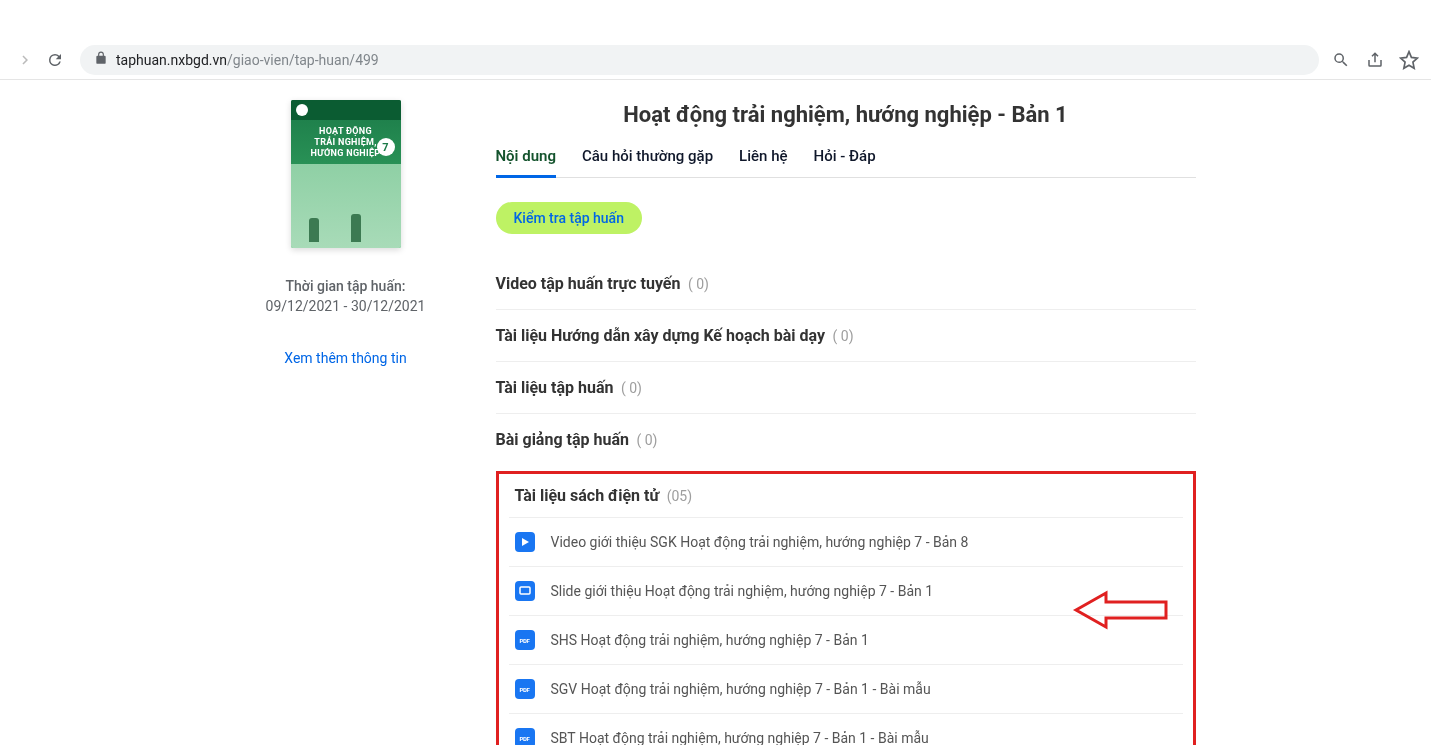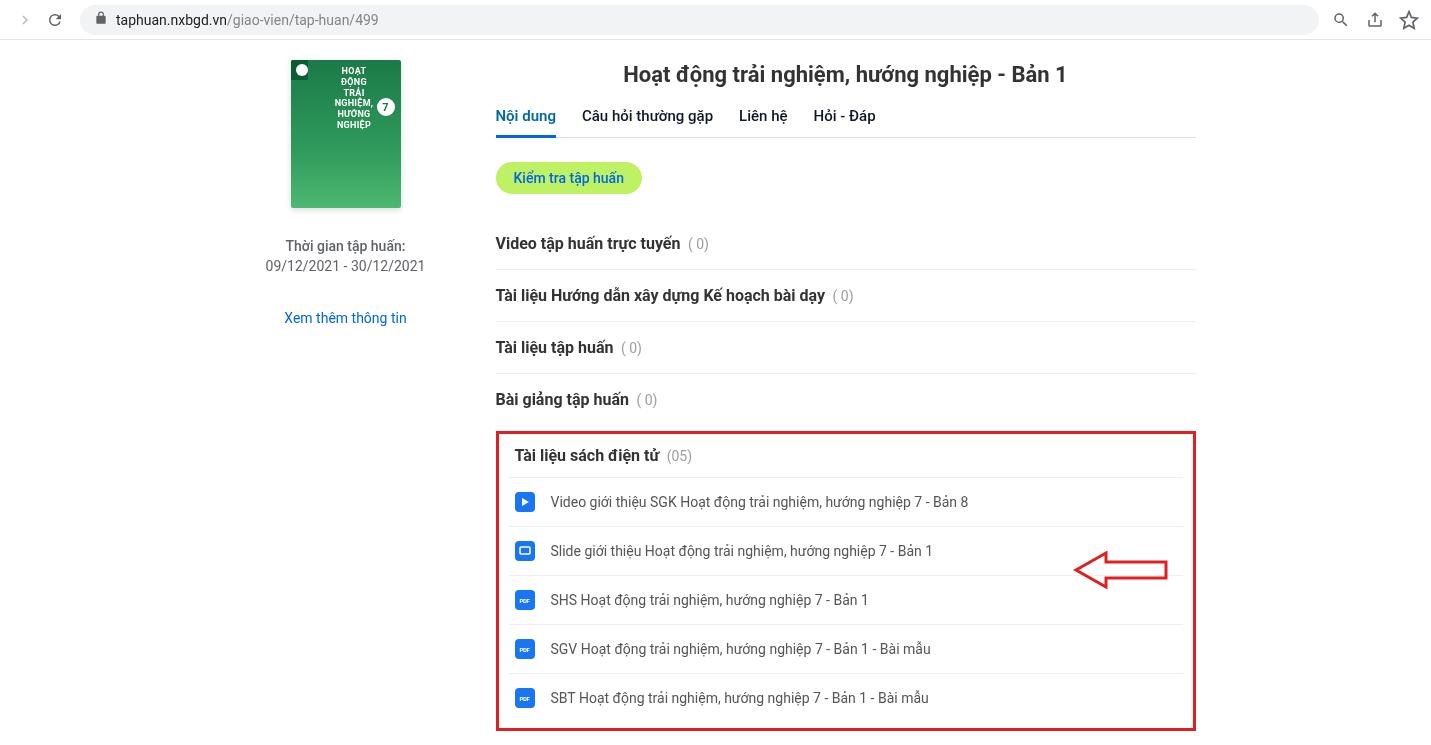--- a/index.html
+++ b/index.html
@@ -1,54 +1,54 @@
 <!DOCTYPE html>
 <html><head>
   <meta charset="utf-8">
   <style>
     * { margin: 0; padding: 0; box-sizing: border-box; }
     body { font-family: -apple-system, BlinkMacSystemFont, "Segoe UI", Roboto, Arial, sans-serif; font-size: 14px; color: #333; background: #fff; }
 
     
-    .toolbar { display: flex; align-items: center; height: 40px; background: #fff; border-bottom: 1px solid #e5e5e5; padding: 0 10px; gap: 0; }
+    .toolbar { display: flex; align-items: center; height: 40px; background: #fff; border-bottom: 1px solid #e5e5e5; padding: 0 10px; gap: 0; margin-top: 40px; }
     .nav-btn { width: 30px; height: 30px; display: flex; align-items: center; justify-content: center; color: #5f6368; cursor: pointer; }
     .nav-btn.disabled { color: #bbb; }
     .addr-wrap { flex: 1; display: flex; align-items: center; background: #f1f3f4; border-radius: 20px; height: 30px; padding: 0 14px; margin: 0 10px; gap: 8px; }
     .addr-wrap .lock { color: #5f6368; }
     .addr-text { font-size: 14px; color: #202124; white-space: nowrap; overflow: hidden; }
     .addr-text .path { color: #80868b; }
     .tool-icons { display: flex; gap: 10px; align-items: center; }
     .tool-icon { width: 24px; height: 24px; display: flex; align-items: center; justify-content: center; color: #5f6368; cursor: pointer; }
 
     
     .page { display: flex; justify-content: center; padding-top: 10px; }
     .content { width: 1000px; display: flex; gap: 40px; padding: 0 20px 40px; }
     .left-col { width: 220px; flex-shrink: 0; display: flex; flex-direction: column; align-items: center; padding-top: 10px; }
     .main-col { flex: 1; }
 
     
-    .cover { width: 110px; height: 148px; background: linear-gradient(180deg, #1b7a48 0%, #2e9a5b 60%, #4db872 100%); border-radius: 2px; box-shadow: 0 2px 6px rgba(0,0,0,0.15); position: relative; overflow: hidden; display: flex; flex-direction: row; gap: 18px; }
+    .cover { width: 110px; height: 148px; background: linear-gradient(180deg, #1b7a48 0%, #2e9a5b 60%, #4db872 100%); border-radius: 2px; box-shadow: 0 2px 6px rgba(0,0,0,0.15); position: relative; overflow: hidden; display: flex; flex-direction: column; }
     .cover-header { background: #0b5c32; height: 20px; display: flex; align-items: center; padding-left: 5px; }
     .cover-logo { width: 12px; height: 12px; background: #fff; border-radius: 50%; }
     .cover-title { color: #fff; font-size: 9px; font-weight: bold; text-align: center; padding: 6px 4px 2px; line-height: 1.2; letter-spacing: 0.3px; }
     .cover-number { position: absolute; top: 38px; right: 6px; width: 18px; height: 18px; background: #fff; border-radius: 50%; color: #1b7a48; font-size: 11px; font-weight: bold; display: flex; align-items: center; justify-content: center; }
     .cover-img { flex: 1; background: linear-gradient(180deg, #8fd0a5 0%, #a8dbb8 100%); margin-top: 4px; position: relative; }
     .cover-img::before, .cover-img::after { content: ""; position: absolute; bottom: 6px; width: 10px; height: 24px; background: #3c7a52; border-radius: 3px 3px 0 0; }
     .cover-img::before { left: 18px; }
     .cover-img::after { left: 60px; height: 28px; }
 
     .train-label { color: #5f6368; font-size: 14px; margin-top: 30px; font-weight: 500; }
     .train-dates { color: #5f6368; font-size: 14px; margin-top: 4px; }
     .more-link { color: #0066e6; font-size: 14px; margin-top: 36px; cursor: pointer; }
 
     
     .page-title { font-size: 22px; font-weight: 700; color: #333; margin-top: 12px; margin-bottom: 20px; text-align: center; }
     .tabs { display: flex; gap: 26px; border-bottom: 1px solid #e0e0e0; margin-bottom: 24px; }
     .tab { padding-bottom: 10px; color: #0f172a; font-size: 15px; cursor: pointer; font-weight: 500; }
-    .tab.active { color: #0369a1; border-bottom: 3px solid #0066e6; font-weight: 600; margin-bottom: -1px; }
+    .tab.active { color: #14532d; border-bottom: 3px solid #0066e6; font-weight: 600; margin-bottom: -1px; }
 
     .chip { display: inline-block; background: #bef264; color: #0066e6; padding: 8px 18px; border-radius: 18px; font-size: 14px; cursor: pointer; font-weight: 500; margin-bottom: 24px; }
 
     .section { border-bottom: 1px solid #eee; padding: 16px 0; }
     .section.noborder { border-bottom: none; }
     .section-title { font-size: 16px; font-weight: 700; color: #333; display: inline; }
     .section-count { font-size: 14px; color: #9e9e9e; font-weight: 400; margin-left: 4px; }
 
     
     .hl-box { border: 3px solid #e02020; padding: 12px 10px 6px; margin-top: 6px; }

